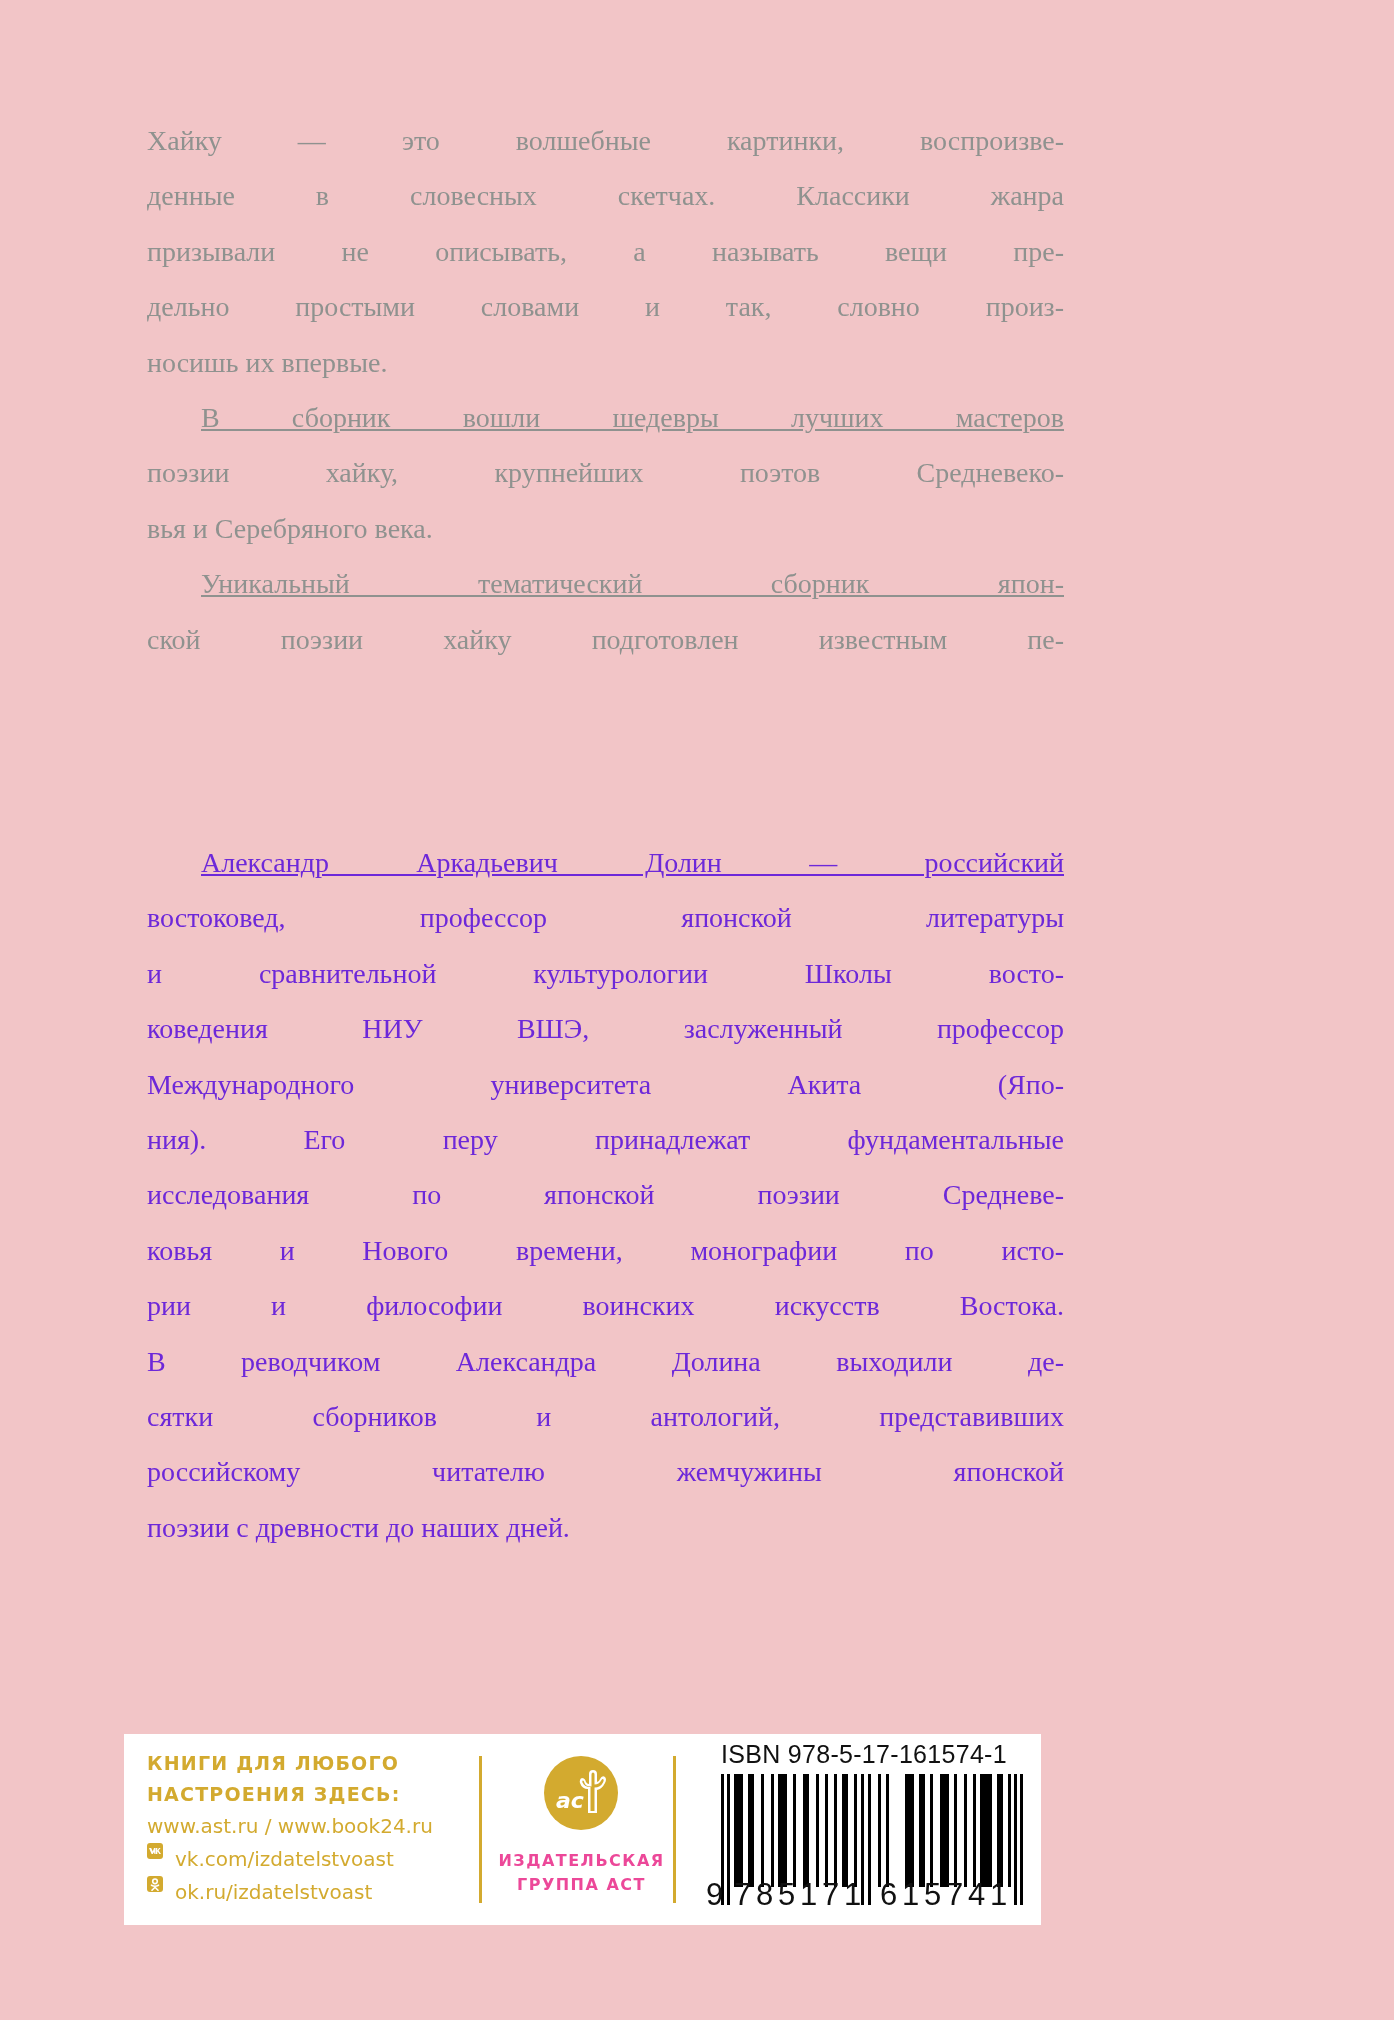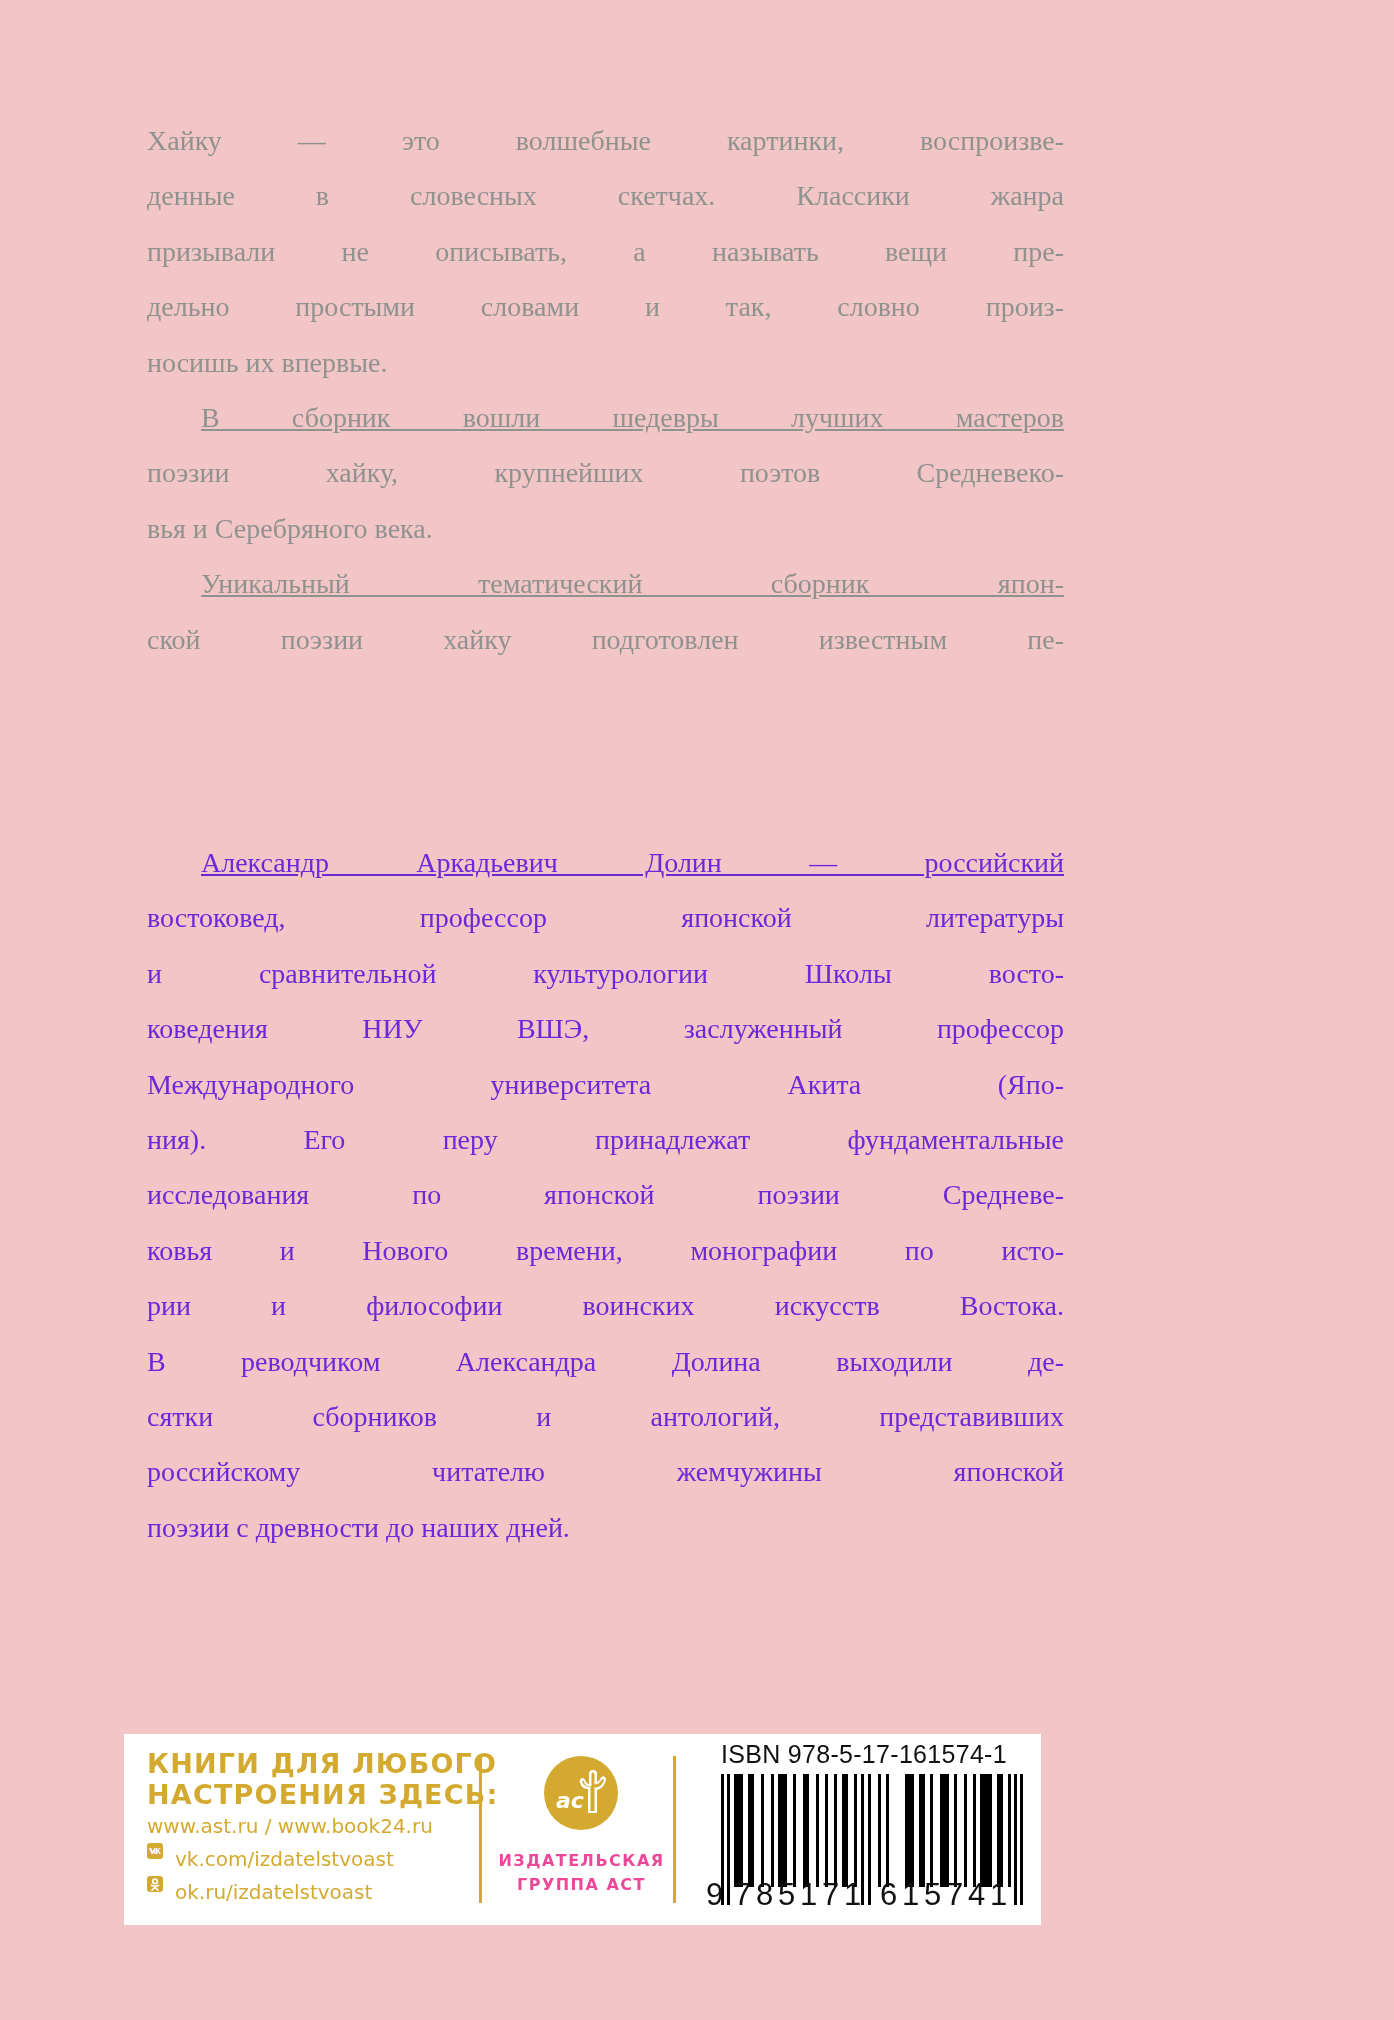--- a/index.html
+++ b/index.html
@@ -38,21 +38,21 @@
     position: absolute;
     left: 124px; top: 1734px;
     width: 917px; height: 191px;
     background: #ffffff;
   }
   #promo {
     position: absolute; left: 23px; top: 14px;
     font-family: "DejaVu Sans", "Liberation Sans", sans-serif;
   }
   #promo .headline {
-    font-weight: bold; font-size: 27px; line-height: 31px;
+    font-weight: bold; font-size: 19px; line-height: 31px;
     letter-spacing: 1.2px; color: #d3aa2f;
   }
   #promo .link-line {
     font-size: 20px; line-height: 33px; color: #d3aa2f;
     display: flex; align-items: flex-start;
   }
   #promo .soc-icon {
     width: 16px; height: 16px; border-radius: 3px;
     background: #d3aa2f; margin-right: 12px;
     display: inline-flex; align-items: center; justify-content: center;

